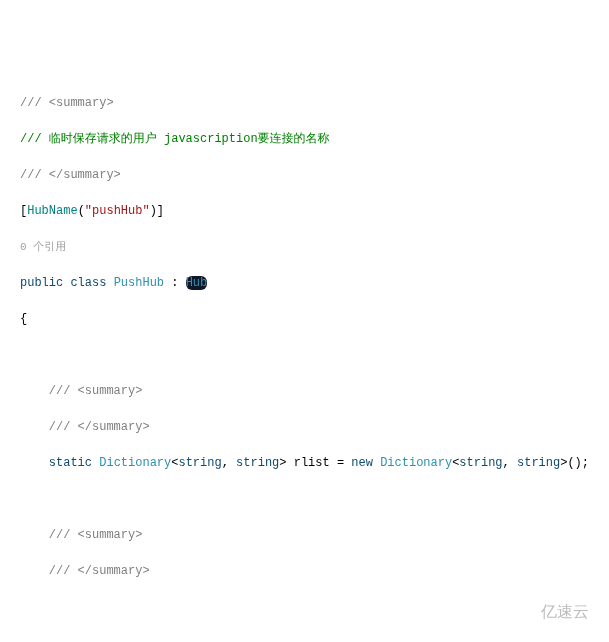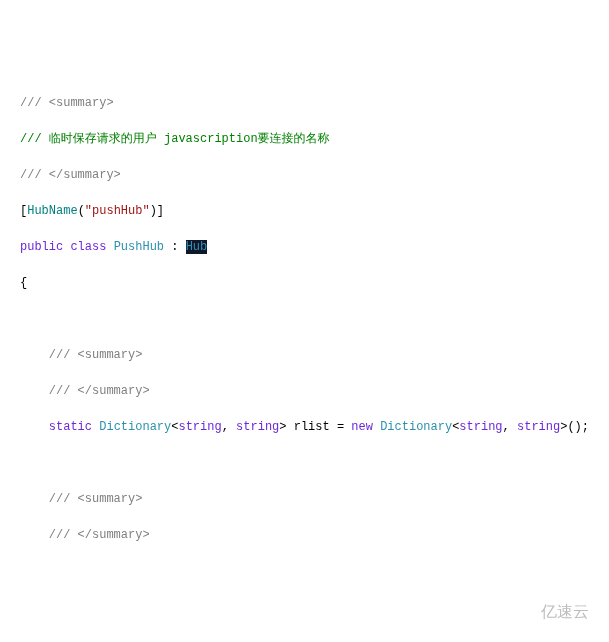--- a/index.html
+++ b/index.html
@@ -10,25 +10,25 @@
       color: #000000;
       white-space: pre;
       line-height: 1.5;
       padding: 4px 0 4px 20px;
       overflow: hidden;
     }
     .line { display: block; min-height: 18px; }
     .comment-xml { color: #808080; }
     .comment-doc { color: #008000; }
     .string { color: #a31515; }
-    .keyword { color: #6d28d9; }
+    .keyword { color: #0c4a6e; }
     .type { color: #2b91af; }
     .ref-count { color: #a0a0a0; font-size: 11px; }
     .ident { color: #000000; }
-    .hub-hl { background: #0f172a; }
+    .hub-hl { background: #0f172a; border-radius: 6px; }
     .cyan { color: #008080; }
     .watermark {
       position: fixed;
       right: 20px;
       bottom: 18px;
       font-family: 'Microsoft YaHei', sans-serif;
       font-size: 16px;
       color: rgba(160,160,160,0.7);
       pointer-events: none;
     }
@@ -36,20 +36,21 @@
 </head>
 <body>
 
 
 
 <div>
 <span class="line"><span class="comment-xml">/// &lt;summary&gt;</span></span>
 <span class="line"><span class="comment-doc">/// 临时保存请求的用户 javascription要连接的名称</span></span>
 <span class="line"><span class="comment-xml">/// &lt;/summary&gt;</span></span>
 <span class="line"><span class="ident">[</span><span class="cyan">HubName</span><span class="ident">(</span><span class="string">"pushHub"</span><span class="ident">)]</span></span>
+<span class="line"><span class="ref-count">0 个引用</span></span>
 <span class="line"><span class="keyword">public</span> <span class="keyword">class</span> <span class="type">PushHub</span> <span class="ident">:</span> <span class="type hub-hl">Hub</span></span>
 <span class="line"><span class="ident">{</span></span>
 <span class="line"></span>
 <span class="line">    <span class="comment-xml">/// &lt;summary&gt;</span></span>
 <span class="line">    <span class="comment-xml">/// &lt;/summary&gt;</span></span>
 <span class="line">    <span class="keyword">static</span> <span class="type">Dictionary</span><span class="ident">&lt;</span><span class="keyword">string</span><span class="ident">, </span><span class="keyword">string</span><span class="ident">&gt;</span> <span class="ident">rlist</span> <span class="ident">=</span> <span class="keyword">new</span> <span class="type">Dictionary</span><span class="ident">&lt;</span><span class="keyword">string</span><span class="ident">, </span><span class="keyword">string</span><span class="ident">&gt;</span><span class="ident">();</span></span>
 <span class="line"></span>
 <span class="line">    <span class="comment-xml">/// &lt;summary&gt;</span></span>
 <span class="line">    <span class="comment-xml">/// &lt;/summary&gt;</span></span>
 

